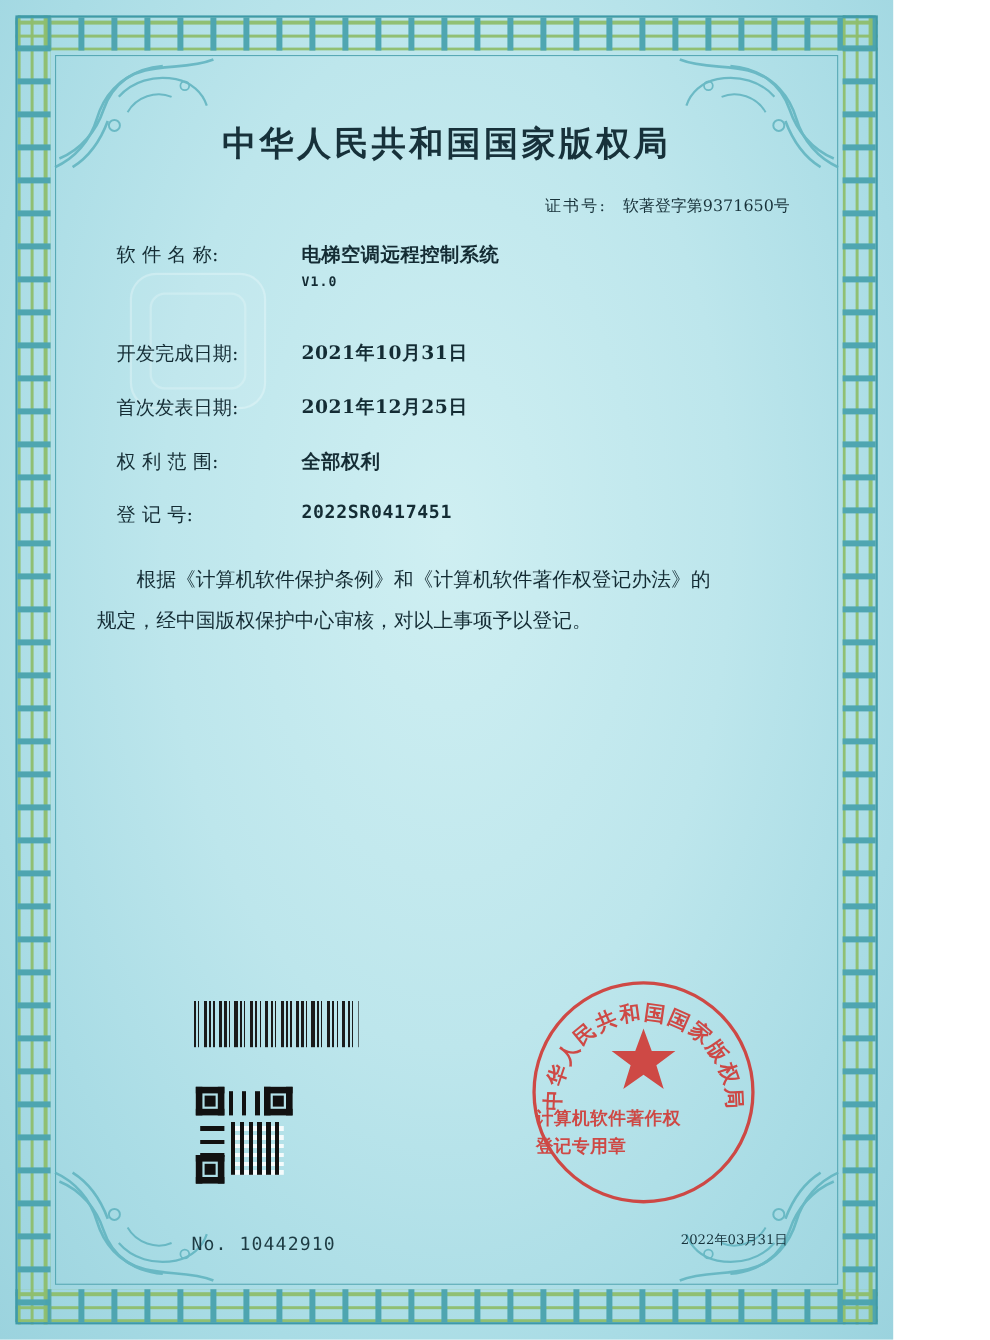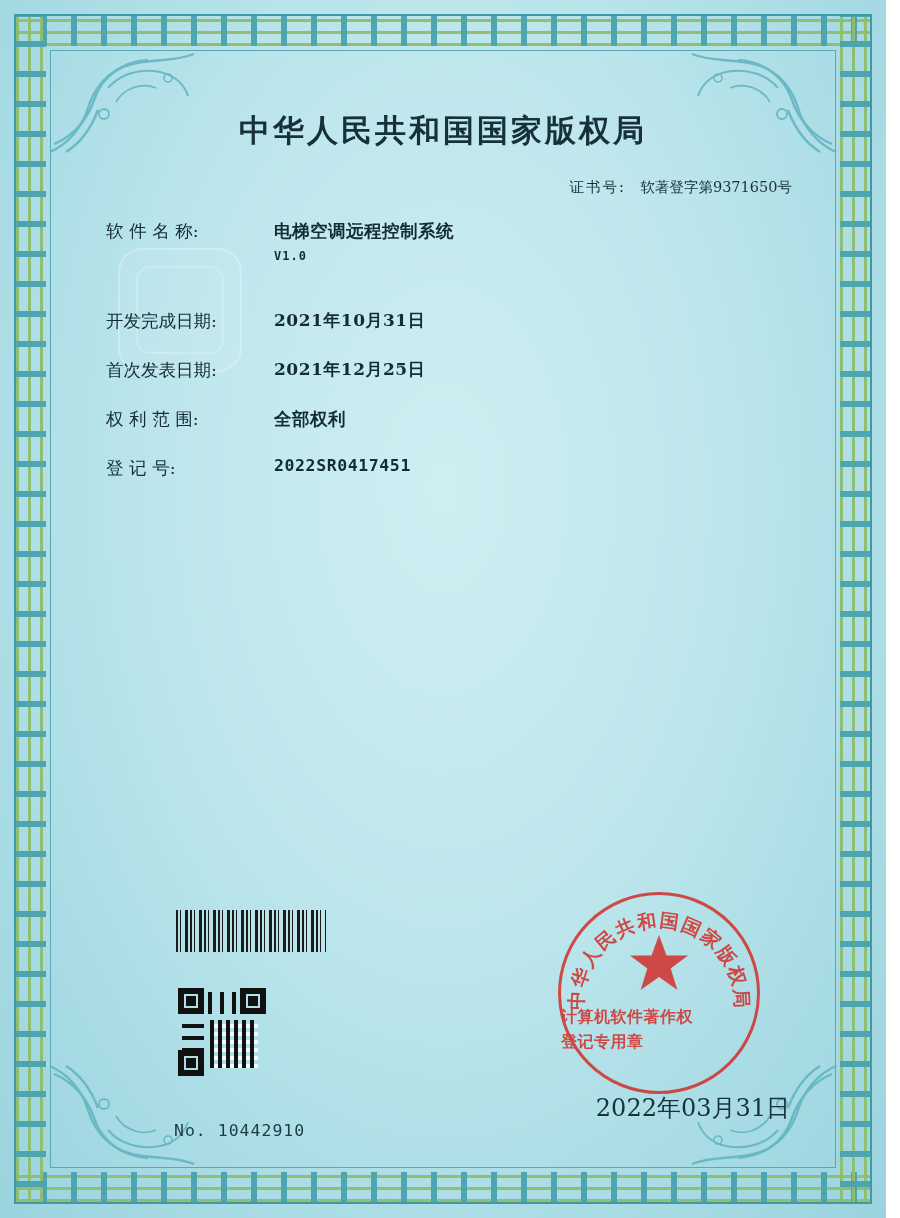--- a/index.html
+++ b/index.html
@@ -9,21 +9,21 @@
   }
   body {
     width: 900px;
     height: 1218px;
     font-family: "Liberation Serif", serif;
     overflow: hidden;
   }
 
   .certificate {
     position: relative;
-    width: 886px;
+    width: 812px;
     height: 1218px;
     background:
       radial-gradient(ellipse at 50% 40%, #cfeff2 0%, #bde6ec 45%, #a9dce5 75%, #9bd3de 100%);
     box-sizing: border-box;
     overflow: hidden;
   }
 
   
   .border-frame {
     position: absolute;
@@ -241,23 +241,23 @@
     bottom: 0;
     font-family: "DejaVu Sans Mono", monospace;
     font-size: 16.5px;
     color: #1d3b43;
     letter-spacing: 1px;
     margin-top: 12px;
   }
   .issue-date {
     position: absolute;
     right: 18px;
-    bottom: 16px;
-    font-family: "DejaVu Serif", serif;
-    font-size: 24px;
+    bottom: 4px;
+    font-family: "DejaVu Serif", serif;
+    font-size: 12px;
     color: #16323b;
   }
 
   
   .seal {
     position: absolute;
     right: 48px;
     top: -18px;
     width: 196px;
     height: 196px;
@@ -405,20 +405,24 @@
         <div class="field-value">全部权利</div>
       </div>
 
       <div class="field-row">
         <div class="field-label">登 记 号:</div>
         <div class="field-value mono">2022SR0417451</div>
       </div>
 
     </div>
 
+    <div class="statement">
+      <p class="indent">根据《计算机软件保护条例》和《计算机软件著作权登记办法》的</p>
+      <p>规定，经中国版权保护中心审核，对以上事项予以登记。</p>
+    </div>
 
   </div>
 
   <div class="bottom">
 
     <div class="barcode"></div>
     <div class="qr"></div>
 
     <div class="serial">
       <span>No.</span>

